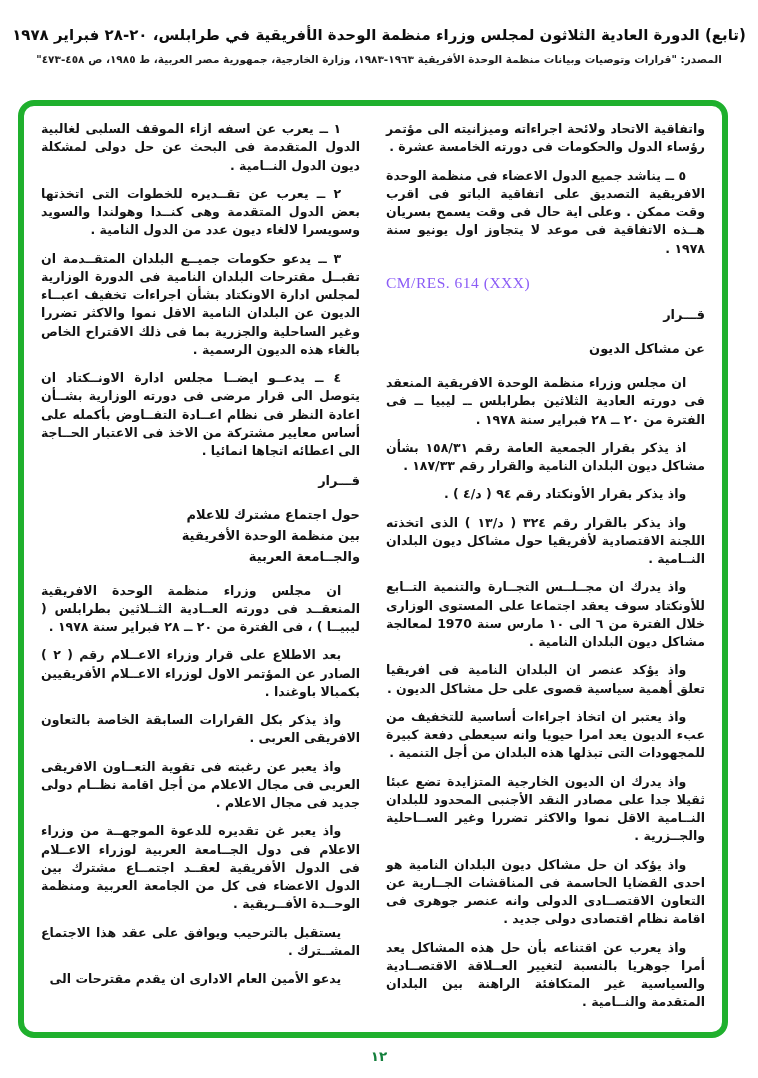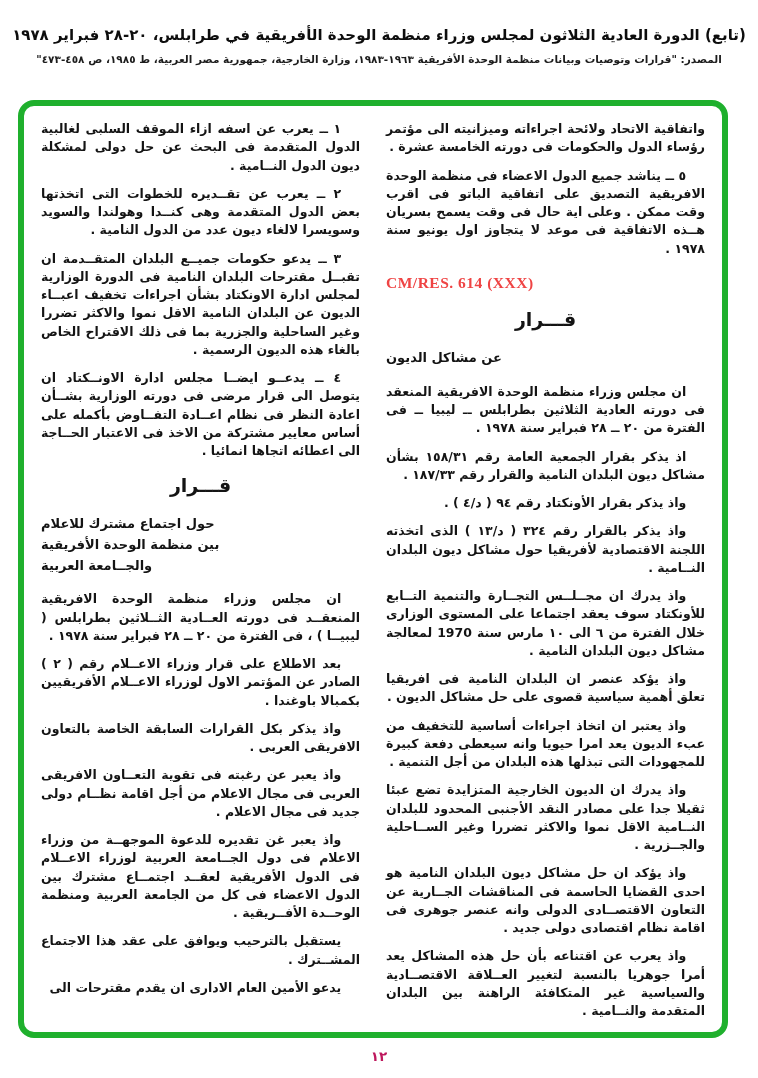--- a/index.html
+++ b/index.html
@@ -42,37 +42,37 @@
   }
   .block.text{
     text-align:justify;
     text-indent:1.5em;
     margin:0 0 10px 0;
   }
   .block.text.noindent{ text-indent:0; }
   .block.code{
     direction:ltr; text-align:left;
     font-family:"Liberation Serif",serif;
-    font-weight:700; font-size:15.5px; letter-spacing:.5px;
+    font-weight:400; font-size:15.5px; letter-spacing:.5px;
     margin:14px 0 10px 0; text-indent:0;
-    color:#ef4444;
+    color:#8b5cf6;
   }
   .block.title{
-    text-align:center; font-size:19px; font-weight:700;
+    font-size:13px; font-weight:700;
     margin:12px 0 14px 0; letter-spacing:.5px;
   }
   .block.subtitle{
-    text-align:left; font-size:13px; font-weight:700;
+    text-align:right; font-size:13px; font-weight:700;
     white-space:pre-line;
     margin:0 0 14px 0; line-height:1.6;
   }
   .page-number{
     position:absolute; left:0; right:0; top:1048px;
     text-align:center; font-size:13.5px; font-weight:700;
-    letter-spacing:3px; color:#be185d;
+    letter-spacing:3px; color:#15803d;
   }
 </style>
 </head>
 <body>
 
 <div class="page">
 
   <div class="header">
     <div class="title">(تابع) الدورة العادية الثلاثون لمجلس وزراء منظمة الوحدة الأفريقية في طرابلس، ٢٠-٢٨ فبراير ١٩٧٨</div>
     <div class="source">المصدر: "قرارات وتوصيات وبيانات منظمة الوحدة الأفريقية ١٩٦٣-١٩٨٣، وزارة الخارجية، جمهورية مصر العربية، ط ١٩٨٥، ص ٤٥٨-٤٧٣"</div>

